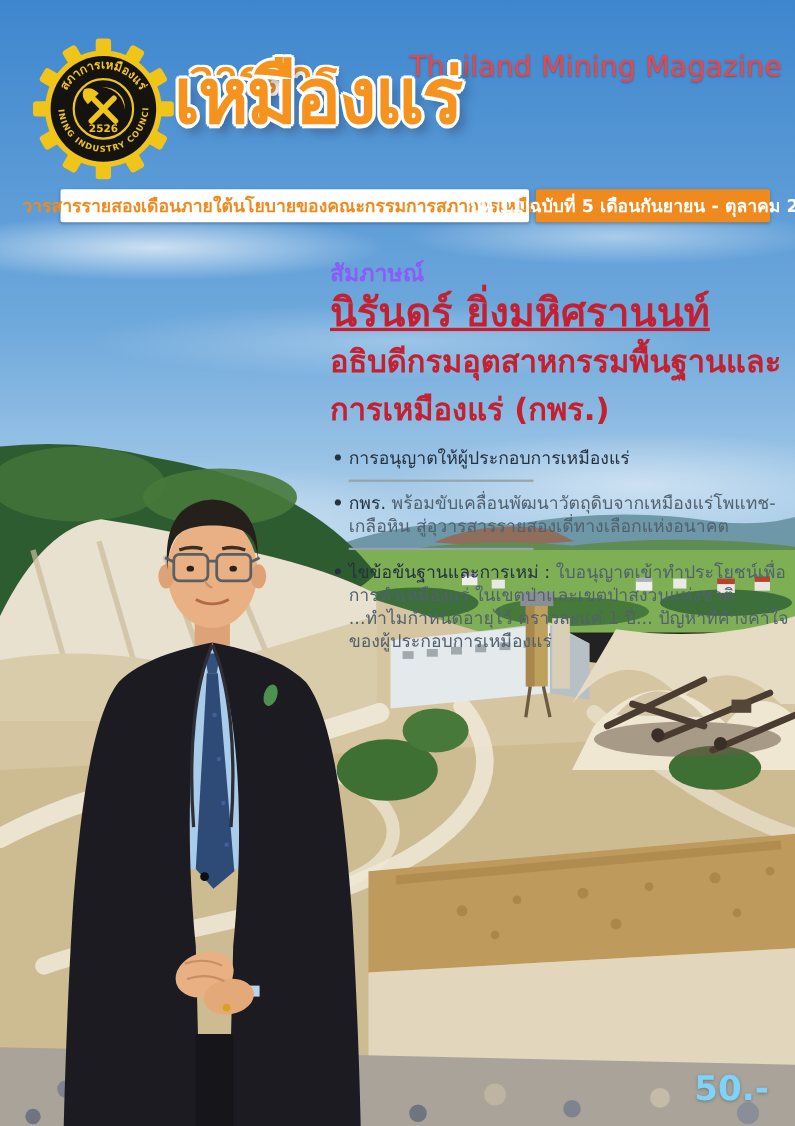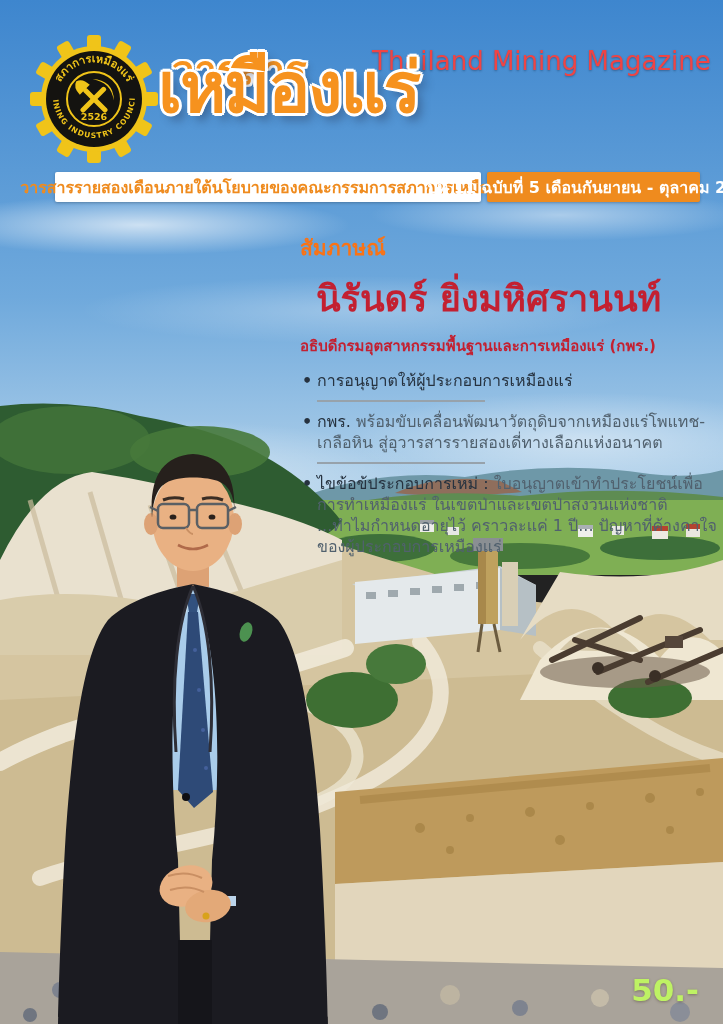--- a/index.html
+++ b/index.html
@@ -21,31 +21,31 @@
   .issue-bar{position:absolute;left:0;top:172px;width:723px;height:30px;}
   .issue-tagline{position:absolute;left:55px;top:0;width:426px;height:30px;background:#fff;
     color:#EF8B1E;font-size:16px;font-weight:bold;display:flex;align-items:center;justify-content:center;
     border-radius:2px;box-shadow:0 1px 3px rgba(0,0,0,.25);white-space:nowrap;}
   .issue-info{position:absolute;left:487px;top:0;width:213px;height:30px;background:#EF8B1E;
     color:#fff;font-size:16px;font-weight:bold;display:flex;align-items:center;justify-content:center;
     border-radius:2px;box-shadow:0 1px 3px rgba(0,0,0,.25);white-space:nowrap;}
 
   
   .interview{position:absolute;left:300px;top:231px;width:420px;}
-  .section-label{font-size:21px;font-weight:bold;color:#f97316;margin:0 0 2px 0;}
-  .interviewee-name{font-size:36px;font-weight:bold;color:#C32031;line-height:1.05;margin:16px;}
-  .interviewee-role{font-size:15px;font-weight:bold;color:#C32031;margin:2px 0 12px 0;}
+  .section-label{font-size:21px;font-weight:bold;color:#8b5cf6;margin:0 0 2px 0;}
+  .interviewee-name{font-size:36px;font-weight:bold;color:#C32031;line-height:1.05;margin:0;text-decoration:underline;}
+  .interviewee-role{font-size:28px;font-weight:bold;color:#C32031;margin:2px 0 12px 0;}
   .highlights{list-style:none;margin:12px 0 0 0;padding:0;}
   .highlights li{position:relative;padding-left:17px;font-size:16px;line-height:1.32;color:#51616E;margin:0;}
   .highlights li::before{content:"•";position:absolute;left:2px;top:0;color:#26323F;font-weight:bold;}
   .hl-lead{font-weight:normal;color:#26323F;}
   .hl-divider{width:168px;border:0;border-top:2px solid #97A2AB;margin:9px 0 9px 17px;}
 
   
-  .price{position:absolute;right:24px;bottom:16px;font-size:31px;font-weight:bold;color:#bef264;
+  .price{position:absolute;right:24px;bottom:16px;font-size:31px;font-weight:bold;color:#7dd3fc;
     text-shadow:0 1px 3px rgba(60,50,20,.4);}
 </style>
 </head>
 <body>
 
 <div class="cover">
 
   <svg class="scene" viewBox="0 0 723 1024" aria-hidden="true">
     <defs>
       <linearGradient id="skyG" x1="0" y1="0" x2="0" y2="1">
@@ -301,21 +301,21 @@
       <li>
         <span class="hl-lead">การอนุญาตให้ผู้ประกอบการเหมืองแร่</span><br>
       </li>
       <hr class="hl-divider">
       <li>
         <span class="hl-lead">กพร.</span>
         <span>พร้อมขับเคลื่อนพัฒนาวัตถุดิบจากเหมืองแร่โพแทช-เกลือหิน สู่อุวารสารรายสองเดี่ทางเลือกแห่งอนาคต</span>
       </li>
       <hr class="hl-divider">
       <li>
-        <span class="hl-lead">ไขข้อข้ประกอบการเหม่ :</span>
+        <span class="hl-lead">ไขข้อข้นฐานและการเหม่ :</span>
         <span>ใบอนุญาตเข้าทำประโยชน์เพื่อการทำเหมืองแร่ ในเขตป่าและเขตป่าสงวนแห่งชาติ ...ทำไมกำหนดอายุไว้ คราวละแค่ 1 ปี... ปัญหาที่ค้างคาใจของผู้ประกอบการเหมืองแร่</span>
       </li>
     </ul>
   </div>
 
   <div class="price">50.-</div>
 
 </div>
 
 </body></html>

